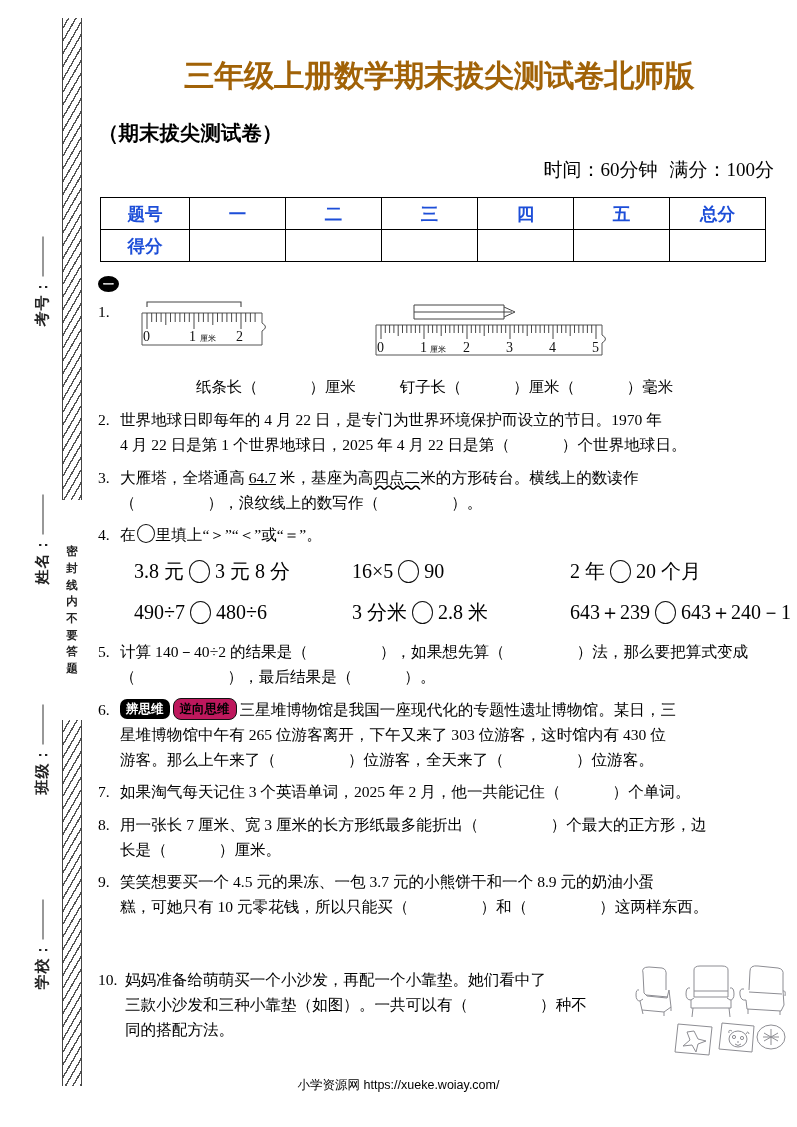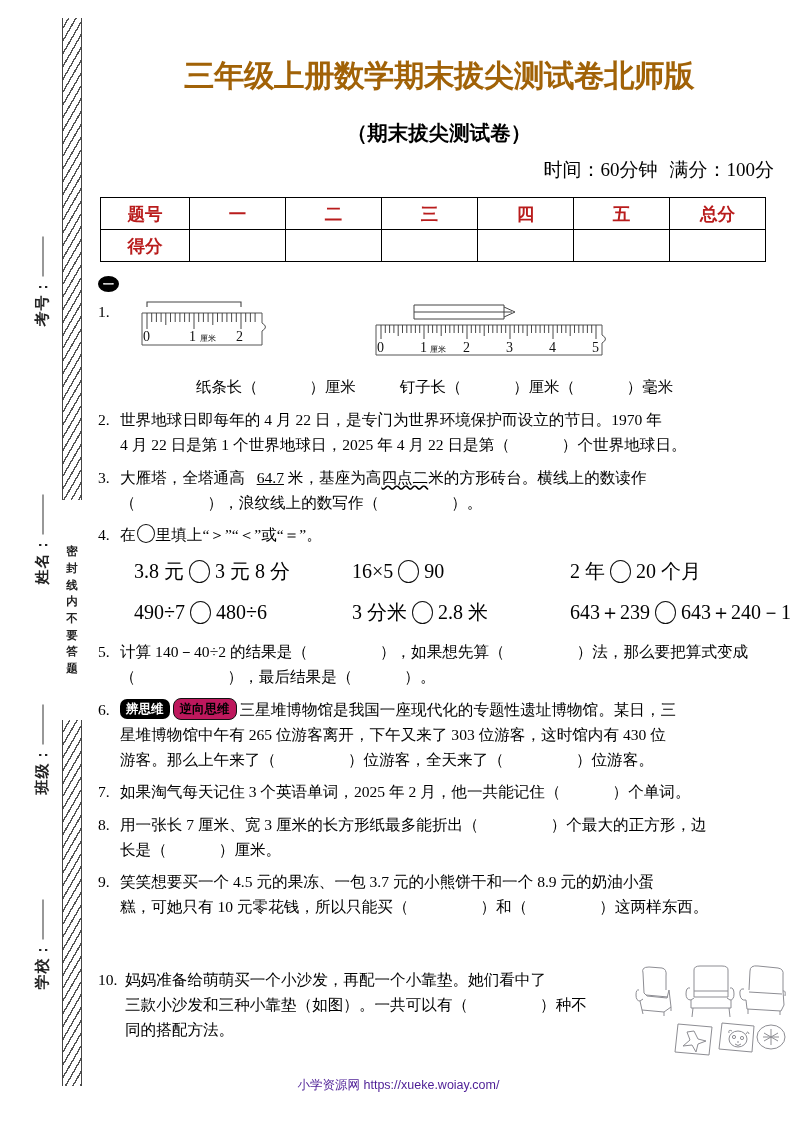--- a/index.html
+++ b/index.html
@@ -39,36 +39,36 @@
 
   
   .content{position:absolute;left:98px;top:0;width:682px;}
 
   .doc-title{
     text-align:center;font-size:30.5px;font-weight:bold;margin-top:56px;
     font-family:"Liberation Sans","DejaVu Sans",sans-serif;letter-spacing:-0.5px;
     color:#a16207;white-space:nowrap;
   }
   .doc-sub{
-    text-align:center;font-size:20.5px;font-weight:bold;margin-top:22px;
+    font-size:20.5px;font-weight:bold;margin-top:22px;
     font-family:Liberation Sans, sans-serif;color:#000;
   }
   .meta-line{
     text-align:right;font-size:19px;margin-top:10px;padding-right:6px;color:#000;
   }
   .meta-line .gap{display:inline-block;width:12px;}
 
   
   table.score{
     border-collapse:collapse;width:666px;margin:14px 0 0 2px;
     table-layout:fixed;
   }
   table.score td{
     border:1.3px solid #000;height:29px;text-align:center;
-    font-size:17.5px;font-weight:bold;color:#b91c1c;
+    font-size:17.5px;font-weight:bold;color:#1d4ed8;
     font-family:"Liberation Serif","DejaVu Serif",serif;
   }
   table.score td.hdr{width:86px;}
 
   
   .sec{display:flex;align-items:center;margin:14px 0 4px 0;}
   .sec-badge{
     width:21px;height:16px;border-radius:50%;background:#000;color:#fff;
     font-size:11px;line-height:16px;text-align:center;flex:0 0 auto;
     font-family:"Liberation Sans","DejaVu Sans",sans-serif;font-weight:bold;
@@ -115,21 +115,21 @@
   .r-gap{width:86px;}
   .labels{display:flex;margin-top:5px;font-size:15.4px;padding-left:76px;}
 
   
   .q10wrap{position:relative;margin-top:47px;}
   .furn{position:absolute;right:-6px;top:-4px;width:152px;height:100px;}
 
   
   .wm{
     position:absolute;left:0;right:0;top:1077px;text-align:center;
-    font-size:12.5px;color:#4c1d95;
+    font-size:12.5px;color:#000000;
     font-family:"Liberation Sans","DejaVu Sans",sans-serif;
   }
   .pageno{
     position:absolute;left:0;right:0;top:1098px;text-align:center;
     font-size:16px;color:#111;font-weight:bold;margin-top:43px;
   }
 </style>
 </head>
 <body>
 
@@ -329,21 +329,21 @@
       <div class="q-no">2.</div>
       <div class="q-body">
         <div>世界地球日即每年的 4 月 22 日，是专门为世界环境保护而设立的节日。1970 年</div>
         <div><span>4 月 22 日是第 1 个世界地球日，2025 年 4 月 22 日是第（</span><span class="blank"></span><span>）个世界地球日。</span></div>
       </div>
     </div>
 
     <div class="q">
       <div class="q-no">3.</div>
       <div class="q-body">
-        <div><span>大雁塔，全塔通高 </span><span class="solid" style="text-decoration:underline;margin-left:8px;">64.7</span><span> 米，基座为高</span><span class="wavy">四点二</span><span>米的方形砖台。横线上的数读作</span></div>
+        <div><span>大雁塔，全塔通高 </span><span class="solid" style="text-decoration:underline;">64.7</span><span> 米，基座为高</span><span class="wavy">四点二</span><span>米的方形砖台。横线上的数读作</span></div>
         <div><span>（</span><span class="blank lg"></span><span>），浪纹线上的数写作（</span><span class="blank lg"></span><span>）。</span></div>
       </div>
     </div>
 
     <div class="q">
       <div class="q-no">4.</div>
       <div class="q-body">
         <div><span>在</span><span class="cir inline"></span><span>里填上“＞”“＜”或“＝”。</span></div>
 
         <div class="cmp-row">

